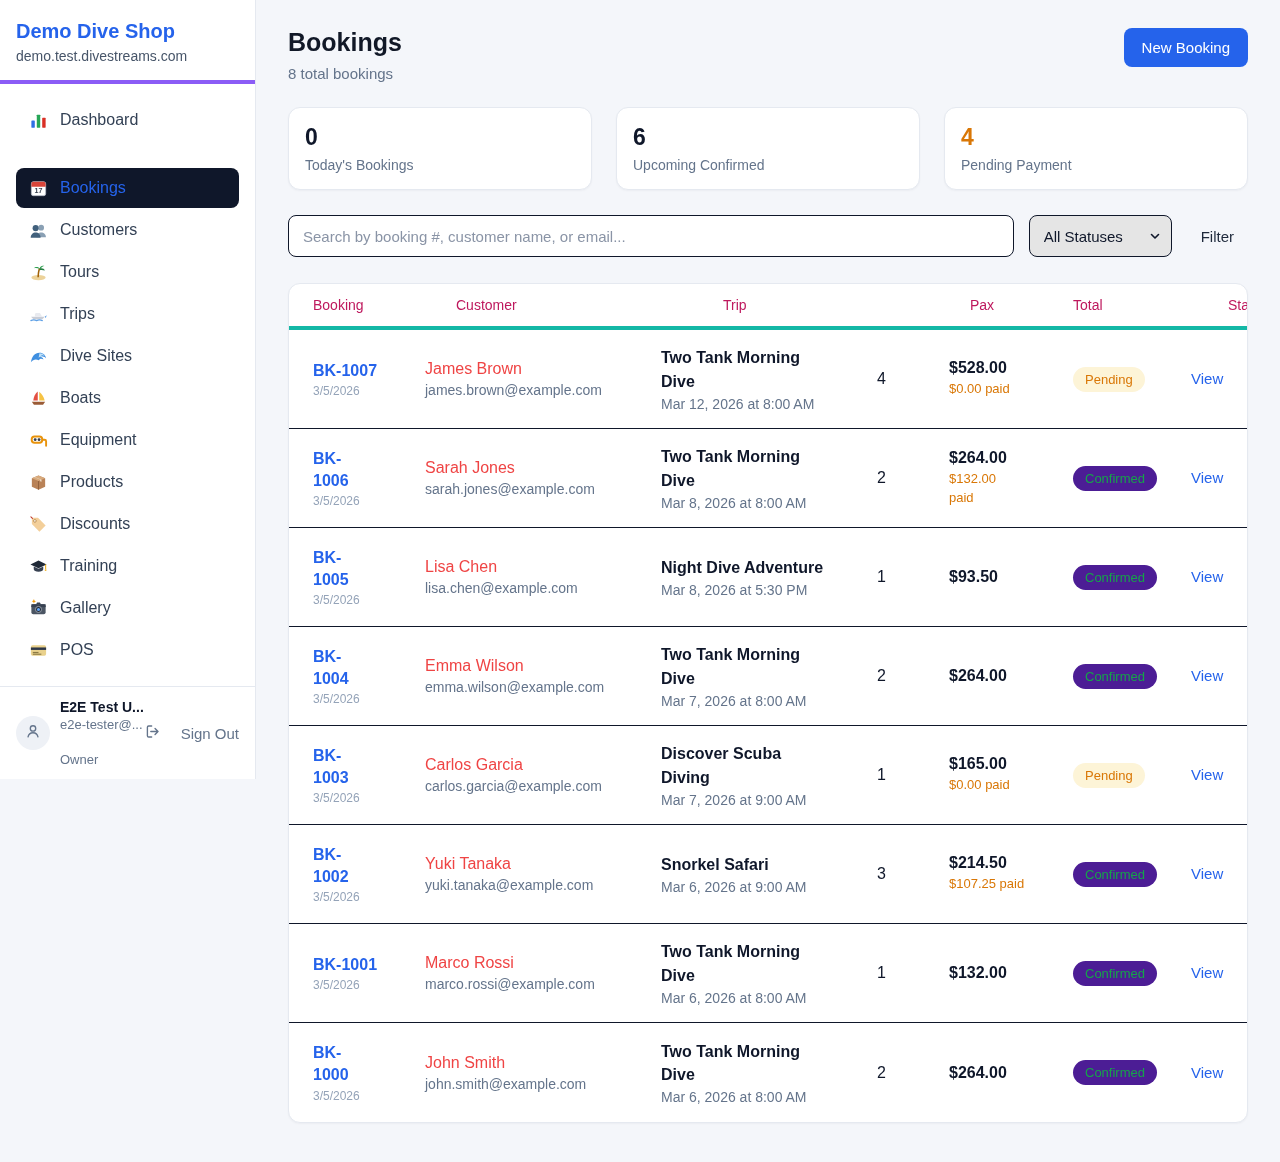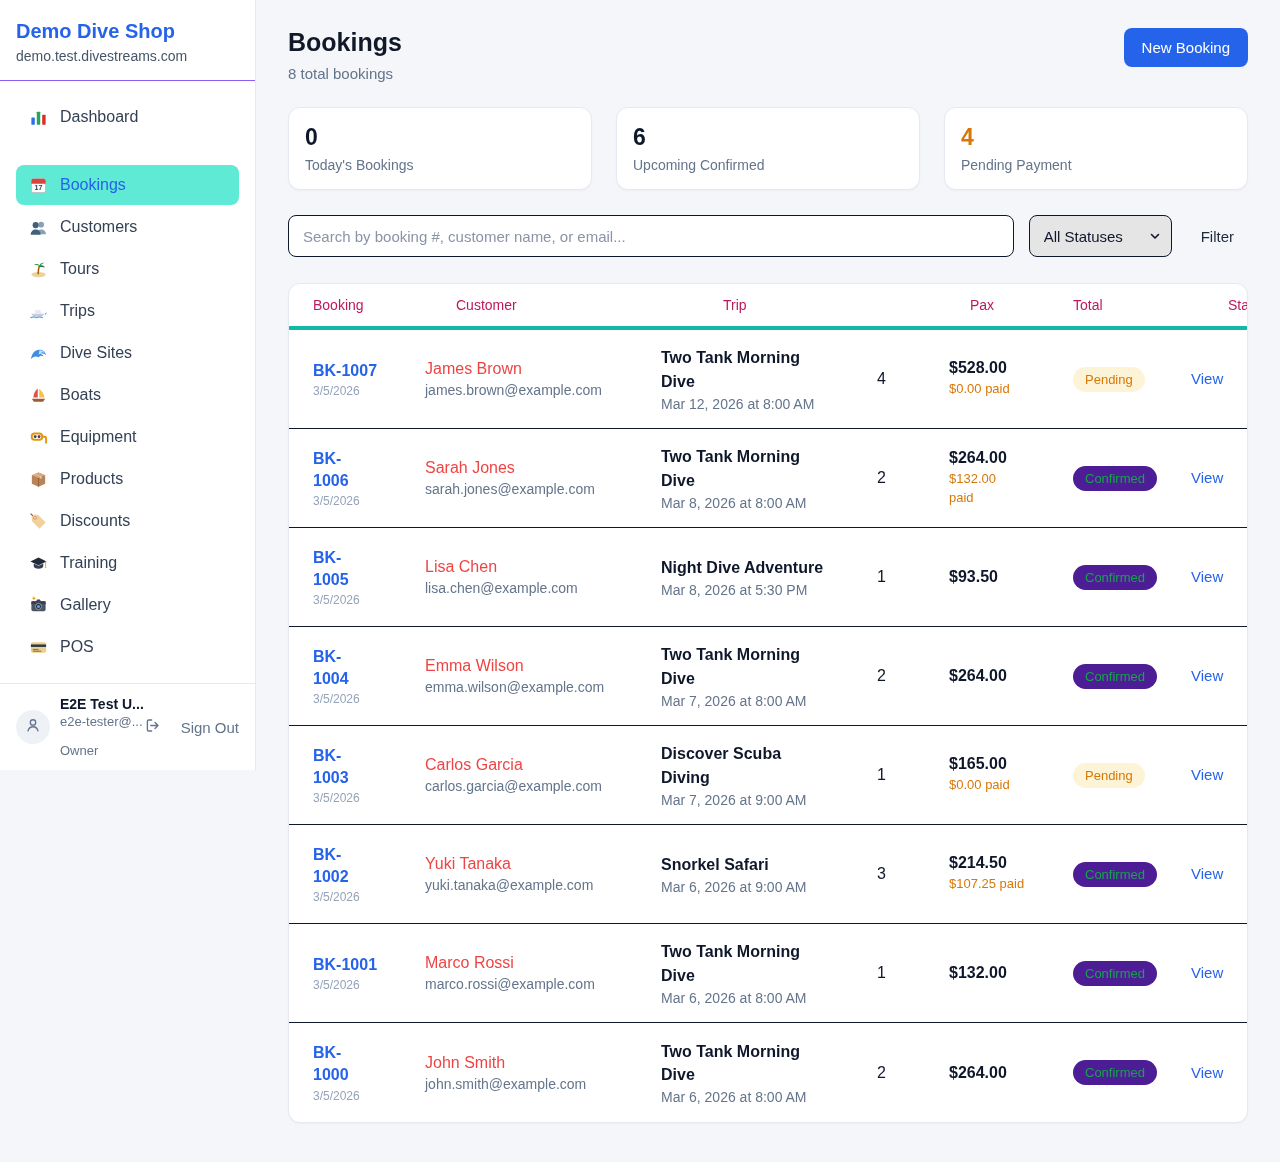--- a/index.html
+++ b/index.html
@@ -5,36 +5,36 @@
   * { margin:0; padding:0; box-sizing:border-box; }
   html,body { width:1280px; height:1162px; }
   body {
     font-family:"Liberation Sans","DejaVu Sans",sans-serif;
     background:#f4f6fa; color:#0f172a; overflow:hidden;
   }
   .app { display:flex; align-items:flex-start; }
 
   
   .sidebar { width:256px; flex-shrink:0; background:#fff; border-right:1px solid #e5e9f0; }
-  .brand { padding:20px 16px 16px 16px; border-bottom:1px solid #8b5cf6; }
+  .brand { padding:20px 16px 16px 16px; border-bottom:4px solid #8b5cf6; }
   .brand-name { color:#2563eb; font-size:20px; font-weight:700; cursor:pointer; }
   .brand-domain { margin-top:5px; font-size:14px; color:#475569; }
   .nav { padding:14px 0; }
   .nav-item { display:flex; align-items:center; gap:12px; margin:2px 16px; height:40px;
     padding:0 12px; border-radius:8px; font-size:16px; color:#334155; cursor:pointer; }
-  .nav-item.active { background:#5eead4; color:#2563eb; font-weight:500;margin-top:28px; }
+  .nav-item.active { background:#0f172a; color:#2563eb; font-weight:500;margin-top:28px; }
   .nav-icon { width:20px; height:20px; display:inline-flex; align-items:center; justify-content:center; }
   .nav-icon svg { width:19px; height:19px; }
   .side-footer { border-top:1px solid #e5e9f0; padding:12px 16px; display:flex; align-items:center; }
   .avatar { width:34px; height:34px; border-radius:50%; background:#eef1f6; display:flex;
     align-items:center; justify-content:center; flex-shrink:0; }
   .user-info { margin-left:10px; flex:1; min-width:0; }
   .user-name { font-size:14px; font-weight:700; color:#0f172a; white-space:nowrap; }
   .user-email { font-size:13px; color:#64748b; margin-top:2px; white-space:nowrap; }
-  .user-role { font-size:13px; color:#64748b; margin-top:14px; }
+  .user-role { font-size:13px; color:#64748b; margin-top:20px; }
   .signout { display:flex; align-items:center; gap:20px; color:#64748b; font-size:15px;
     background:none; border:none; cursor:pointer; font-family:inherit; white-space:nowrap; }
 
   
   .main { flex:1; padding:28px 32px 0 32px; min-width:0; }
   .title-row { display:flex; align-items:flex-start; justify-content:space-between; }
   .page-title { font-size:25px; font-weight:700; color:#111827; }
   .page-subtitle { margin-top:8px; font-size:15px; color:#64748b; }
   .btn-primary { background:#2563eb; color:#fff; border:none; border-radius:8px;
     font-family:inherit; font-size:15px; font-weight:500; padding:11px 18px; cursor:pointer; }

